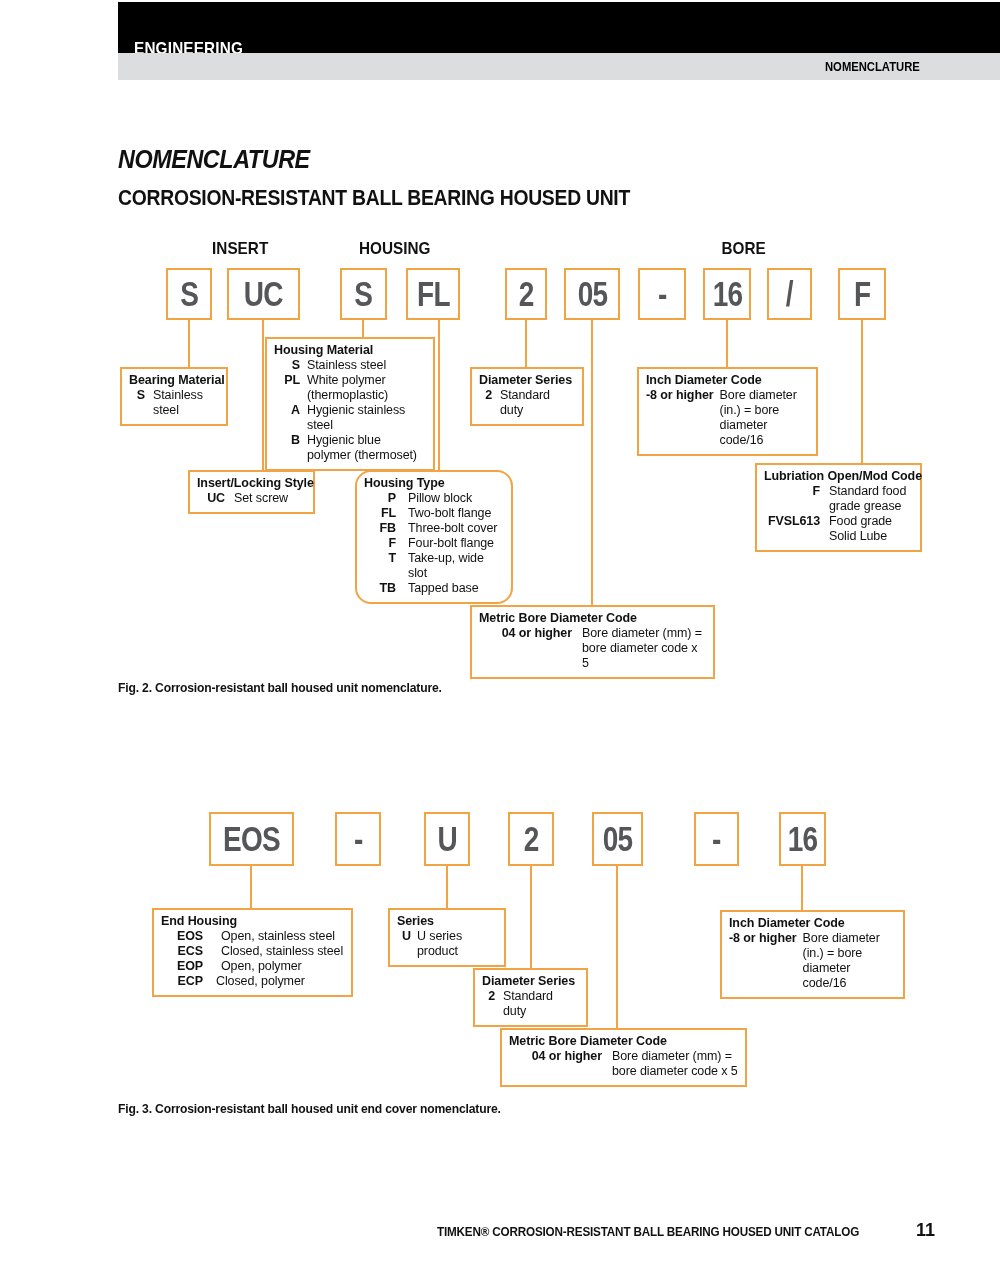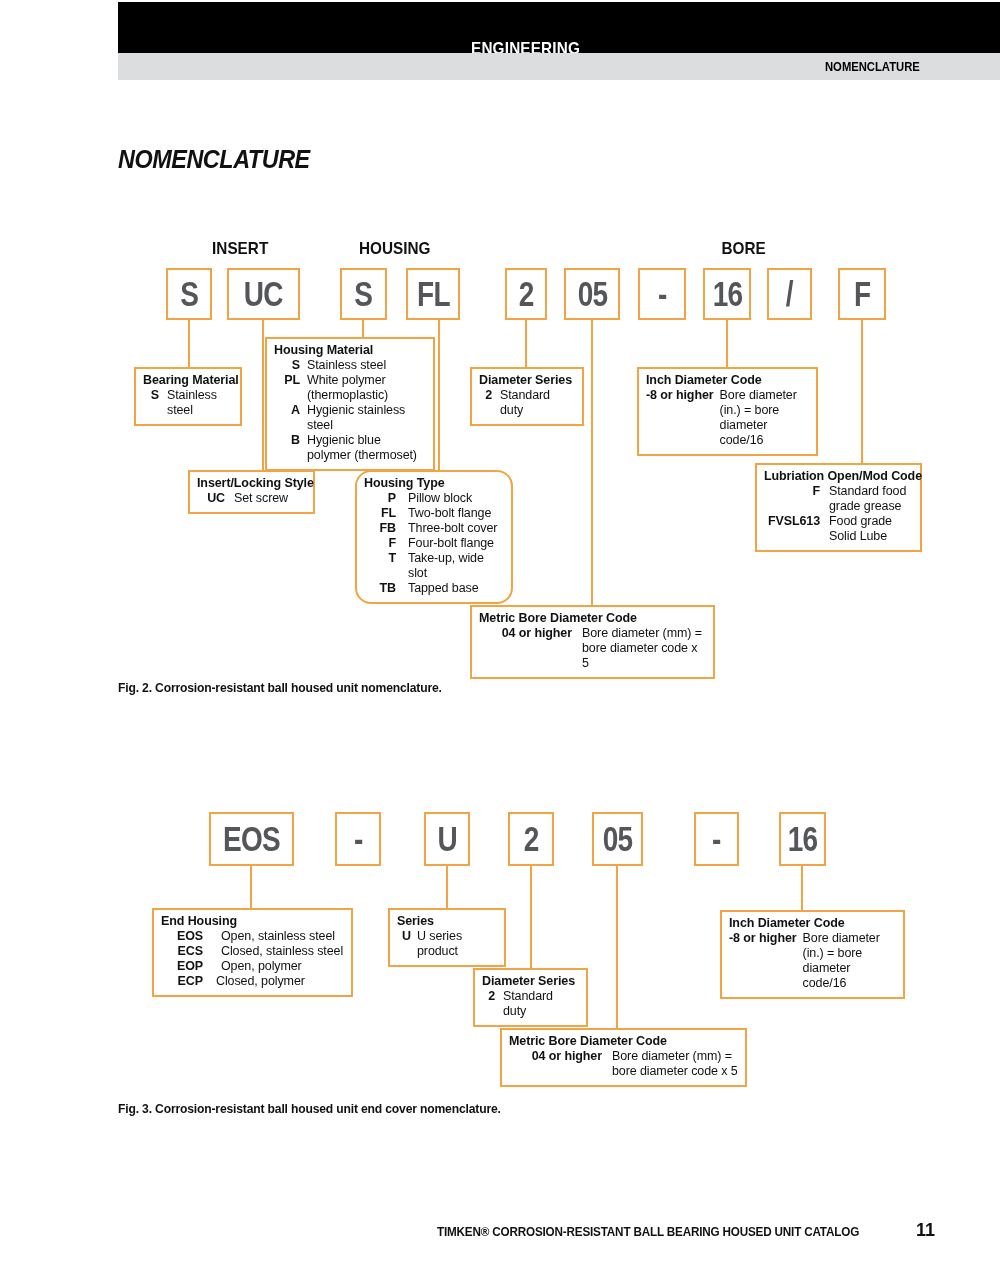--- a/index.html
+++ b/index.html
@@ -9,21 +9,21 @@
     --ink:#111111;
   }
   *{margin:0;padding:0;box-sizing:border-box;}
   body{background:#ffffff;font-family:"Liberation Sans",sans-serif;color:var(--ink);}
   .page{position:relative;width:1000px;height:1280px;background:#ffffff;overflow:hidden;}
   .abs{position:absolute;}
   .squeeze{display:inline-block;transform:scaleX(0.9);transform-origin:0 50%;white-space:nowrap;}
   .squeeze-c{display:inline-block;transform:scaleX(0.9);transform-origin:50% 50%;white-space:nowrap;}
 
   
-  .band-black{left:118px;top:2px;right:0;height:64px;background:#000;display:flex;align-items:flex-end;justify-content:center;padding:0 70px 7px 16px;}
+  .band-black{left:118px;top:2px;right:0;height:64px;background:#000;display:flex;align-items:flex-end;justify-content:flex-start;padding:0 70px 7px 16px;}
   .band-black span{color:#fff;font-weight:700;font-size:17px;letter-spacing:0.2px;}
   .band-gray{left:118px;top:53px;right:0;height:27px;background:var(--bandgray);display:flex;align-items:center;justify-content:flex-end;padding-right:70px;}
   .band-gray span{color:#000;font-weight:700;font-size:12.5px;}
 
   
   .page-title{left:118px;top:144px;font-size:26px;font-weight:700;font-style:italic;letter-spacing:-0.5px;}
   .sec-title{font-size:21.5px;font-weight:700;letter-spacing:-0.3px;}
   .group-label{font-weight:700;font-size:17px;text-align:center;}
   .fig-caption{font-weight:700;font-size:13.5px;letter-spacing:-0.2px;}
 
@@ -53,20 +53,23 @@
 
   <div class="abs band-black">
     <span class="squeeze">ENGINEERING</span>
   </div>
   <div class="abs band-gray">
     <span class="squeeze">NOMENCLATURE</span>
   </div>
 
   <div class="abs page-title">
     <span class="squeeze">NOMENCLATURE</span>
+  </div>
+  <div class="abs sec-title" style="left:118px;top:186px;">
+    <span class="squeeze">CORROSION-RESISTANT BALL BEARING HOUSED UNIT</span>
   </div>
 
   <div class="abs group-label" style="left:190px;top:239px;width:100px;">
     <span class="squeeze-c">INSERT</span>
   </div>
   <div class="abs group-label" style="left:345px;top:239px;width:100px;">
     <span class="squeeze-c">HOUSING</span>
   </div>
   <div class="abs group-label" style="left:694px;top:239px;width:100px;">
     <span class="squeeze-c">BORE</span>
@@ -105,21 +108,21 @@
 
   <div class="vline" style="left:188px;top:320px;height:47px;"></div>
   <div class="vline" style="left:262px;top:320px;height:150px;"></div>
   <div class="vline" style="left:362px;top:320px;height:17px;"></div>
   <div class="vline" style="left:438px;top:320px;height:150px;"></div>
   <div class="vline" style="left:525px;top:320px;height:47px;"></div>
   <div class="vline" style="left:591px;top:320px;height:285px;"></div>
   <div class="vline" style="left:726px;top:320px;height:47px;"></div>
   <div class="vline" style="left:861px;top:320px;height:143px;"></div>
 
-  <div class="callout" style="left:120px;top:367px;width:108px;margin-left:14px;">
+  <div class="callout" style="left:120px;top:367px;width:108px;">
     <div class="co-title">Bearing Material</div>
     <div class="co-row">
       <span class="co-code" style="width:16px;margin-right:8px;">S</span>
       <span class="co-desc">Stainless steel</span>
     </div>
   </div>
 
   <div class="callout" style="left:265px;top:337px;width:170px;">
     <div class="co-title">Housing Material</div>
     <div class="co-row">

